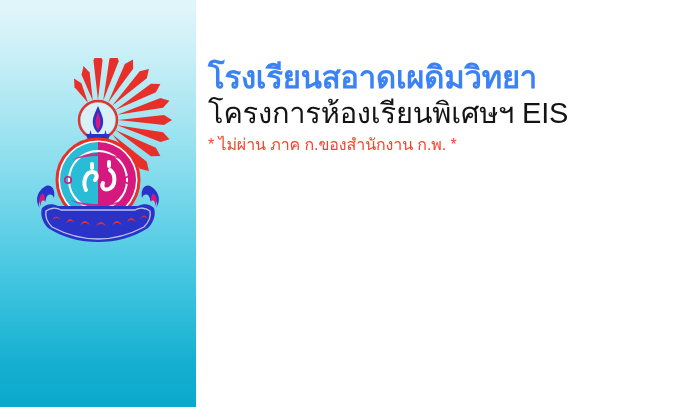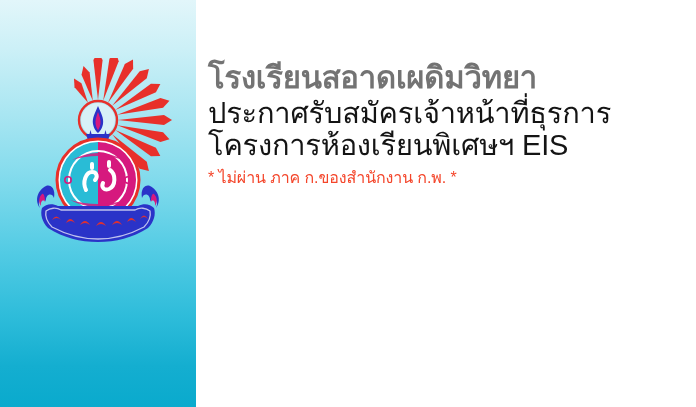--- a/index.html
+++ b/index.html
@@ -74,21 +74,21 @@
     left: 12px;
     top: 62px;
     width: 476px;
   }
   .line {
     font-family: "Liberation Sans", "DejaVu Sans", sans-serif;
     white-space: nowrap;
     line-height: 1.04;
   }
   .line.title {
-    color: #737373;
+    color: #3b82f6;
     font-size: 31px;
     font-weight: bold;
     letter-spacing: -0.2px;
     margin-bottom: 4px;
   }
   .line.body {
     color: #141414;
     font-size: 29px;
     font-weight: normal;
     letter-spacing: -0.2px;
@@ -239,19 +239,18 @@
           </g>
         </g>
       </svg>
     </div>
 
   </div>
 
   <div id="right-panel">
     <div id="text-block">
       <div class="line title">โรงเรียนสอาดเผดิมวิทยา</div>
-      <div class="line body">ประกาศรับสมัครเจ้าหน้าที่ธุรการ</div>
       <div class="line body">โครงการห้องเรียนพิเศษฯ EIS</div>
       <div class="line note">* ไม่ผ่าน ภาค ก.ของสำนักงาน ก.พ. *</div>
     </div>
   </div>
 
 </div>
 
 </body></html>

